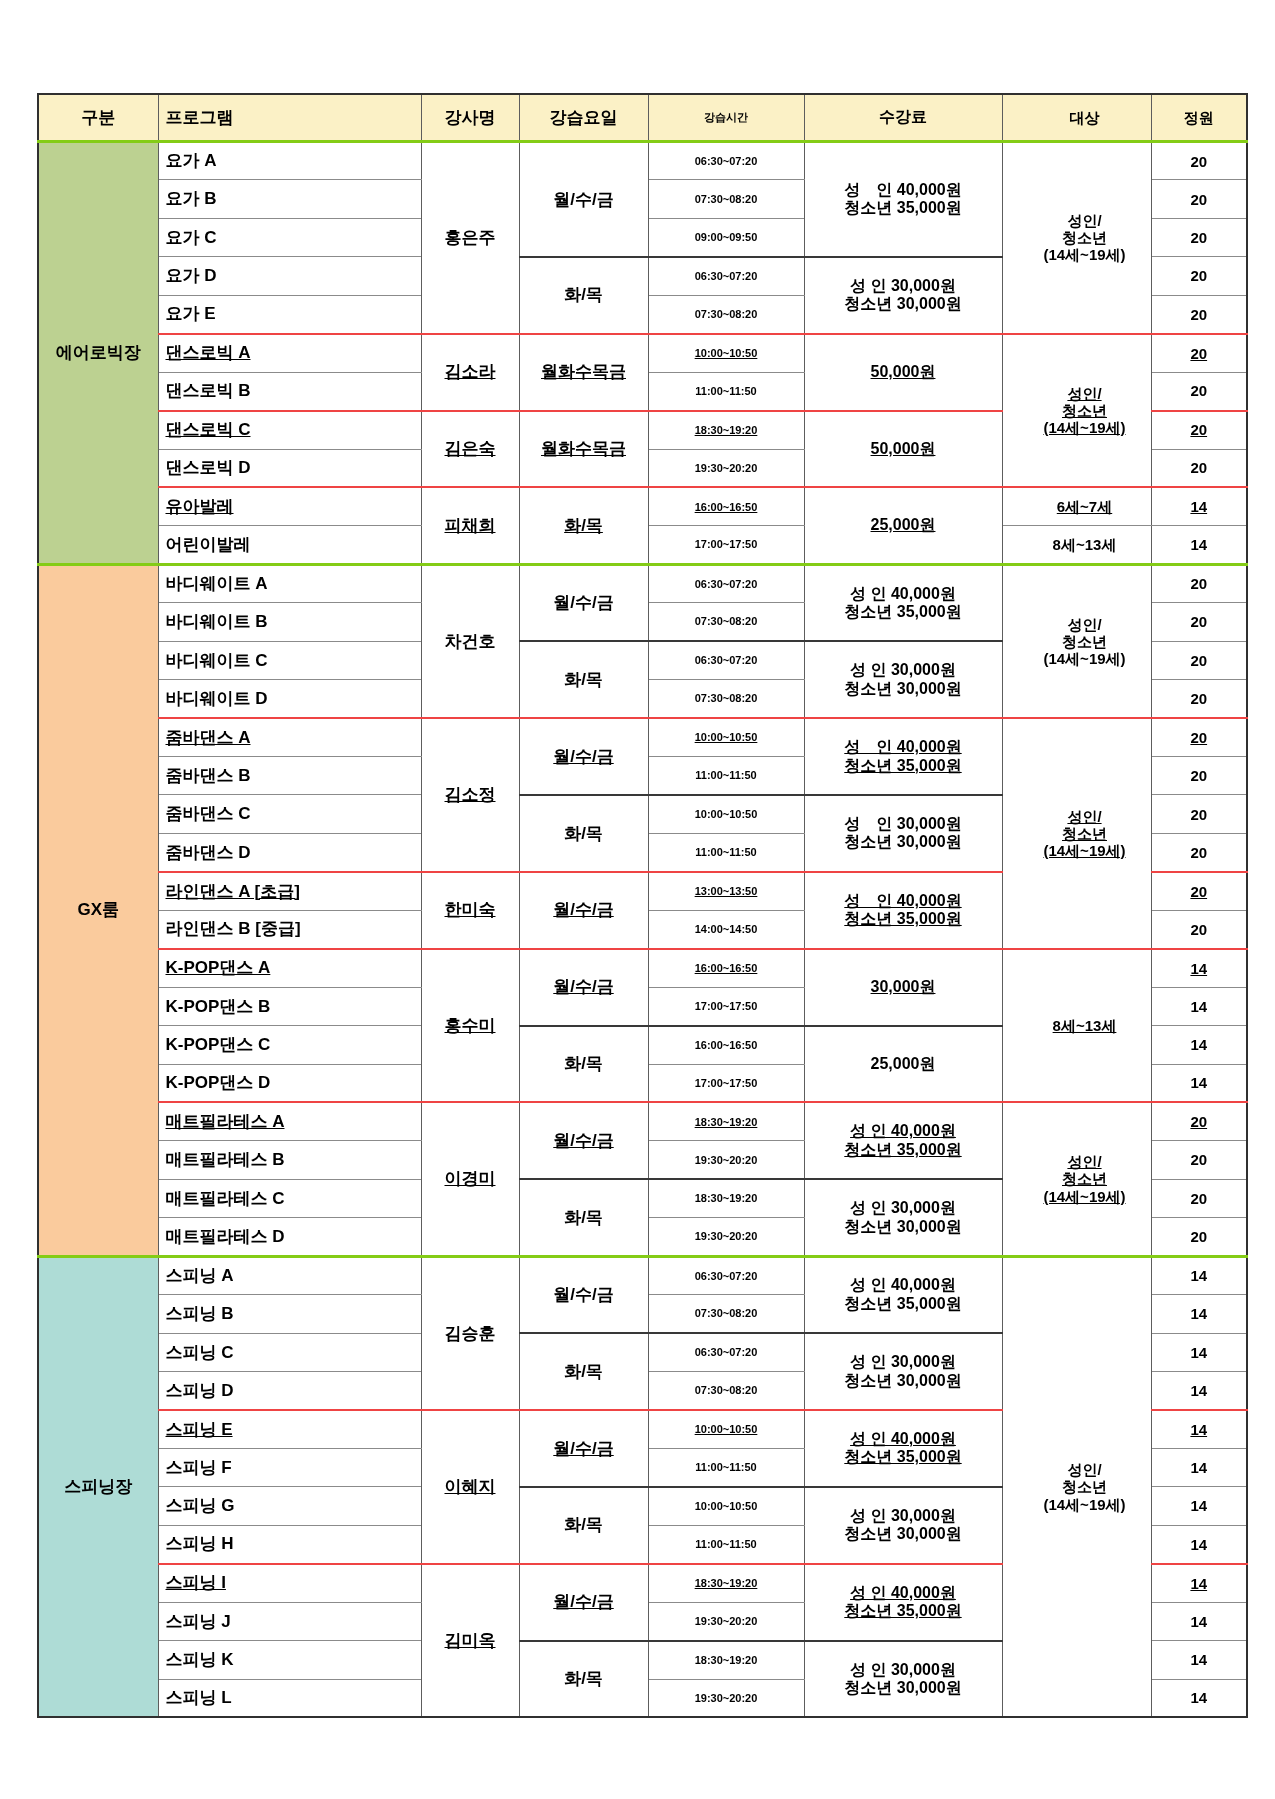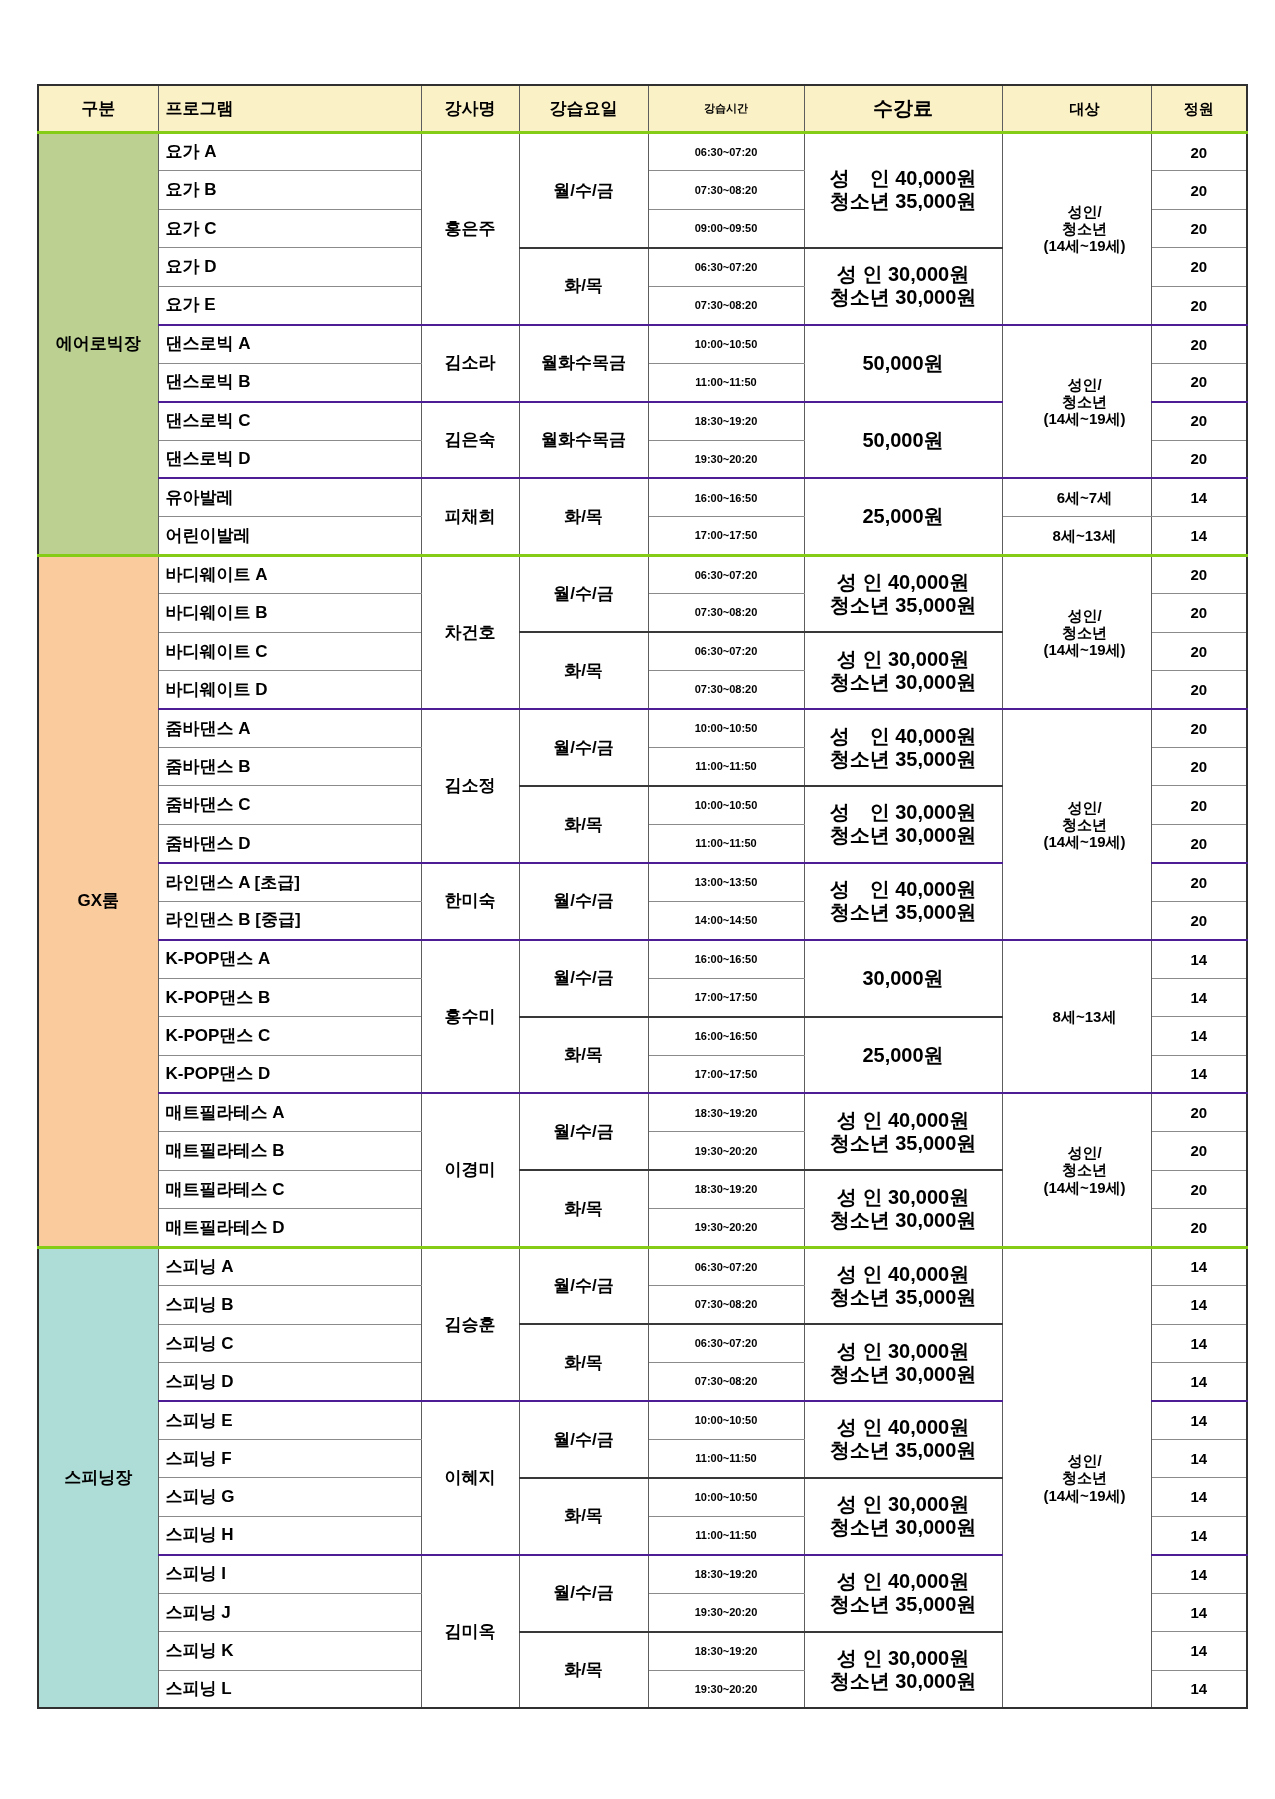--- a/index.html
+++ b/index.html
@@ -1,44 +1,44 @@
 <!DOCTYPE html>
 <html><head>
 <meta charset="utf-8">
 <style>
   html,body{margin:0;padding:0;}
   body{
     width:1275px;height:1799px;background:#ffffff;position:relative;
     font-family:"Liberation Sans","DejaVu Sans",sans-serif;
     font-weight:bold;color:#000;
   }
-  .table-wrap{position:absolute;left:37px;top:84px;}
+  .table-wrap{position:absolute;left:37px;top:93px;}
   table{
     border-collapse:collapse;table-layout:fixed;width:1209px;
     border:2px solid #303030;
   }
   th,td{
     border-top:1px solid #8b8b8b;border-bottom:1px solid #8b8b8b;
     border-left:1px solid #5d5d5d;border-right:1px solid #5d5d5d;
     text-align:center;vertical-align:middle;overflow:hidden;
     padding:0;line-height:1.15;
   }
   thead th{
     background:#FBF1C6;height:45px;font-size:17px;
     border-top:2px solid #303030;border-bottom:2px solid #303030;
   }
   tbody tr{height:38.45px;}
   tr.section > th, tr.section > td{border-top:3px solid #84cc16;}
-  tr.group > th, tr.group > td{border-top:2px solid #4c1d95;}
+  tr.group > th, tr.group > td{border-top:2px solid #ef4444;text-decoration:underline;}
   td.thick-top{border-top:2px solid #383838;}
   .col-category{font-size:17px;}
   .col-program{text-align:left;padding-left:7px;font-size:17px;}
   .col-instructor,.col-days{font-size:17px;}
   .col-time{font-size:11px;}
-  .col-fee{font-size:20px;white-space:pre-line;}
+  .col-fee{font-size:16px;white-space:pre-line;}
   .col-target{font-size:15px;white-space:pre-line;padding-left:16px;}
   .col-capacity{font-size:15px;}
 </style>
 </head>
 <body>
 
 <div class="table-wrap">
   <table>
     <colgroup>
       <col style="width:120px">

